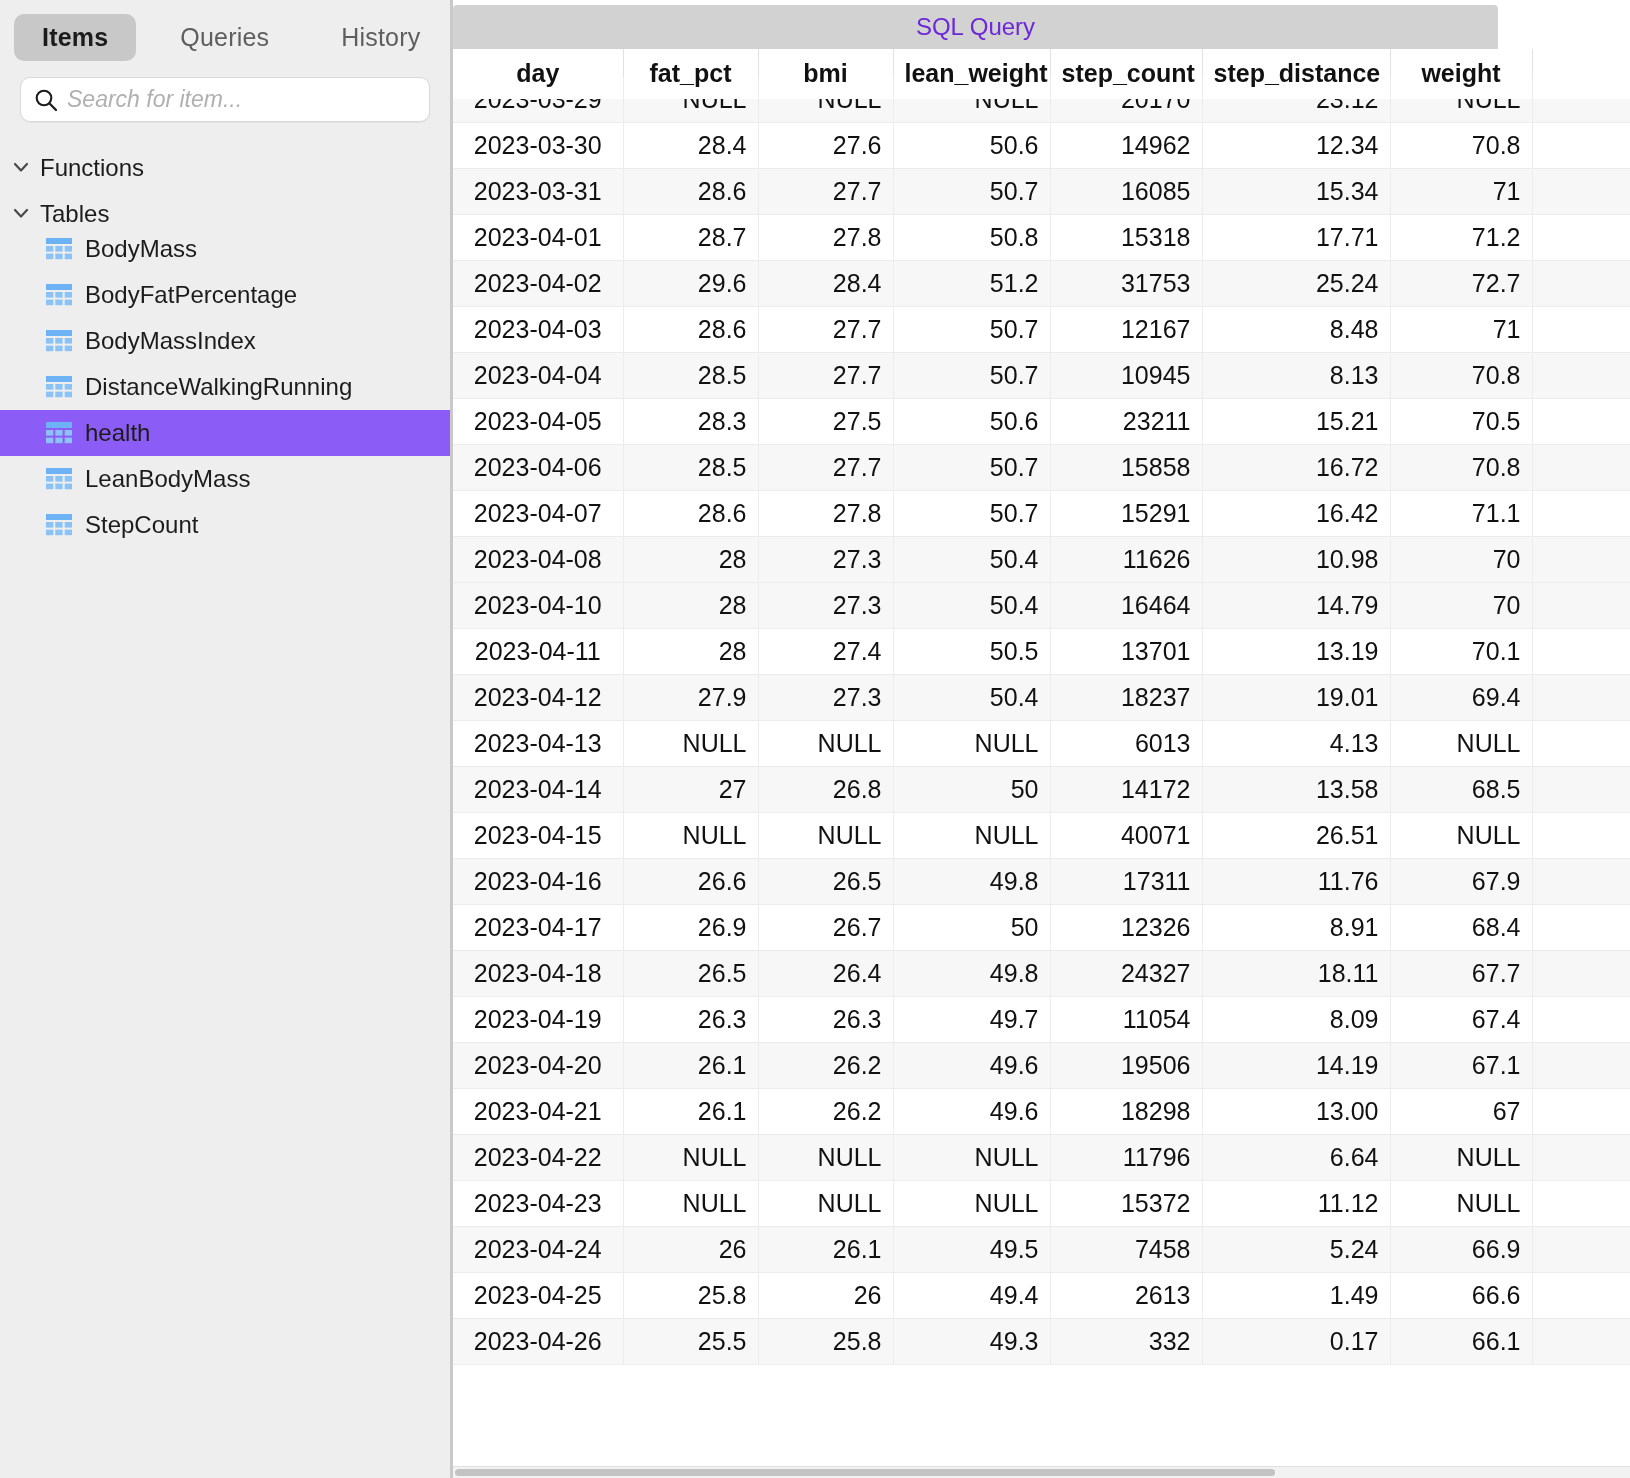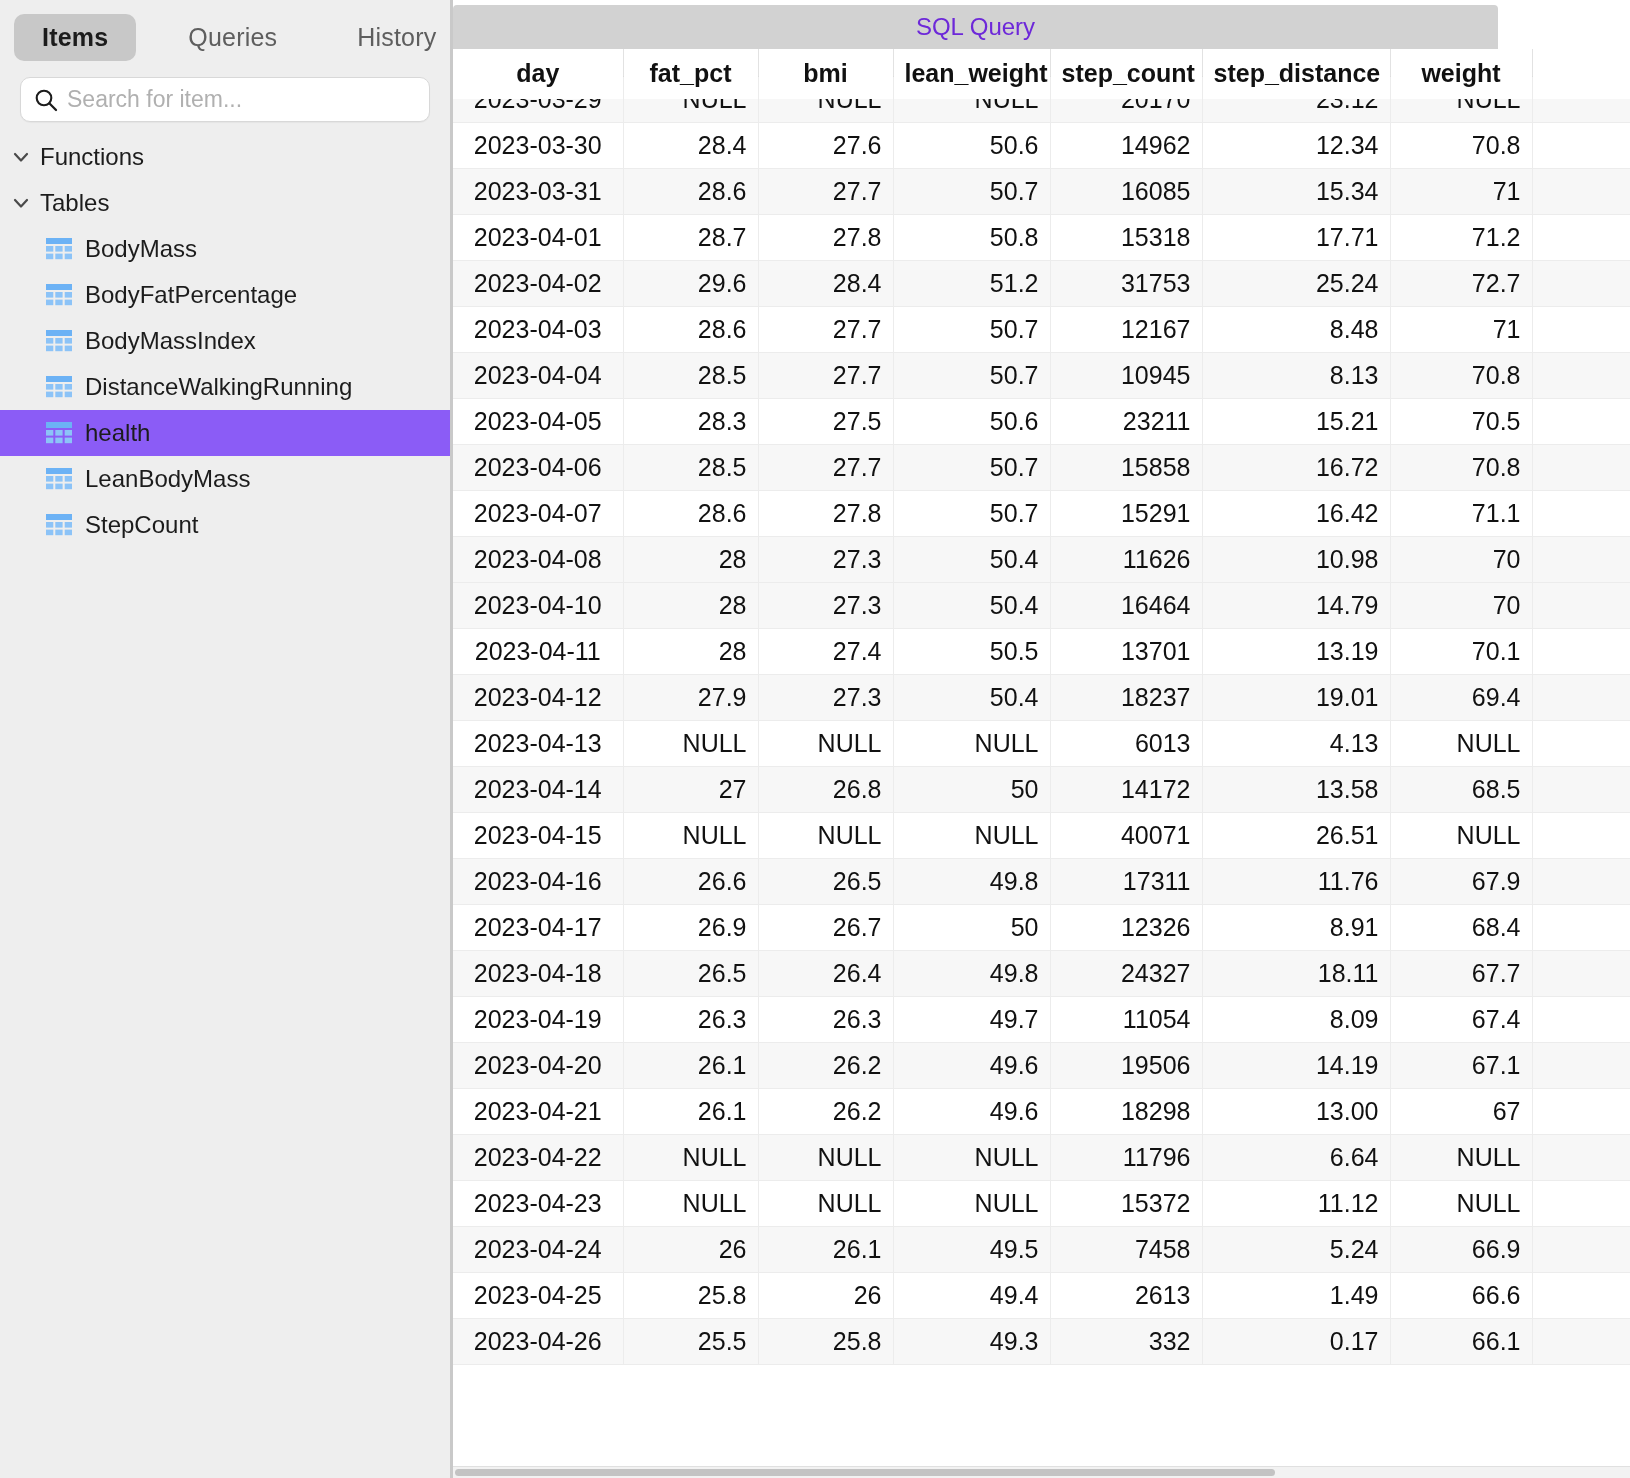--- a/index.html
+++ b/index.html
@@ -27,21 +27,21 @@
     height: 1478px;
     background: #eeeeee;
     border-right: 3px solid #c9c9c9;
     box-sizing: border-box;
     position: relative;
     flex: 0 0 453px;
   }
   .tabbar {
     display: flex;
     padding: 14px 14px 0 14px;
-    gap: 24px;
+    gap: 16px;
   }
   .tab {
     font-size: 25px;
     color: #5e5e5e;
     padding: 9px 28px;
     border-radius: 10px;
     letter-spacing: 0.2px;
     white-space: nowrap;
   }
   .tab.active {
@@ -70,27 +70,28 @@
   }
   .search-input {
     border: none;
     outline: none;
     font-size: 23px;
     font-family: "Liberation Sans", sans-serif;
     color: #1c1c1c;
     background: transparent;
     width: 100%;
     padding: 0;
+    font-style: italic;
   }
   .search-input::placeholder { color: #b0b0b0; }
 
   .tree { margin-top: 12px; }
   .group-row {
     display: flex;
-    align-items: center;
+    align-items: flex-end;
     height: 46px;
     padding-left: 8px;
     font-size: 24px;
     color: #1c1c1c;
   }
   .chev {
     width: 26px;
     height: 26px;
     flex: 0 0 26px;
     margin-right: 6px;

